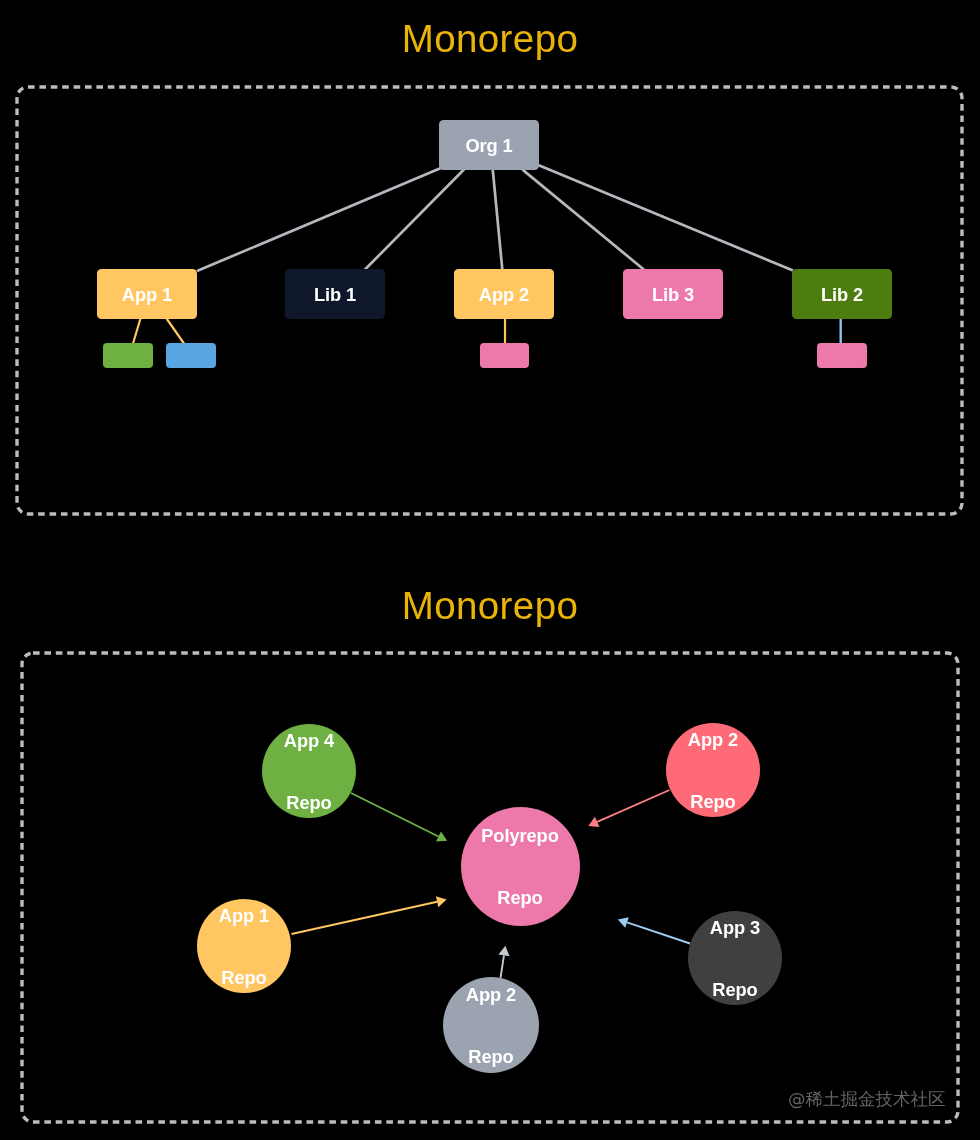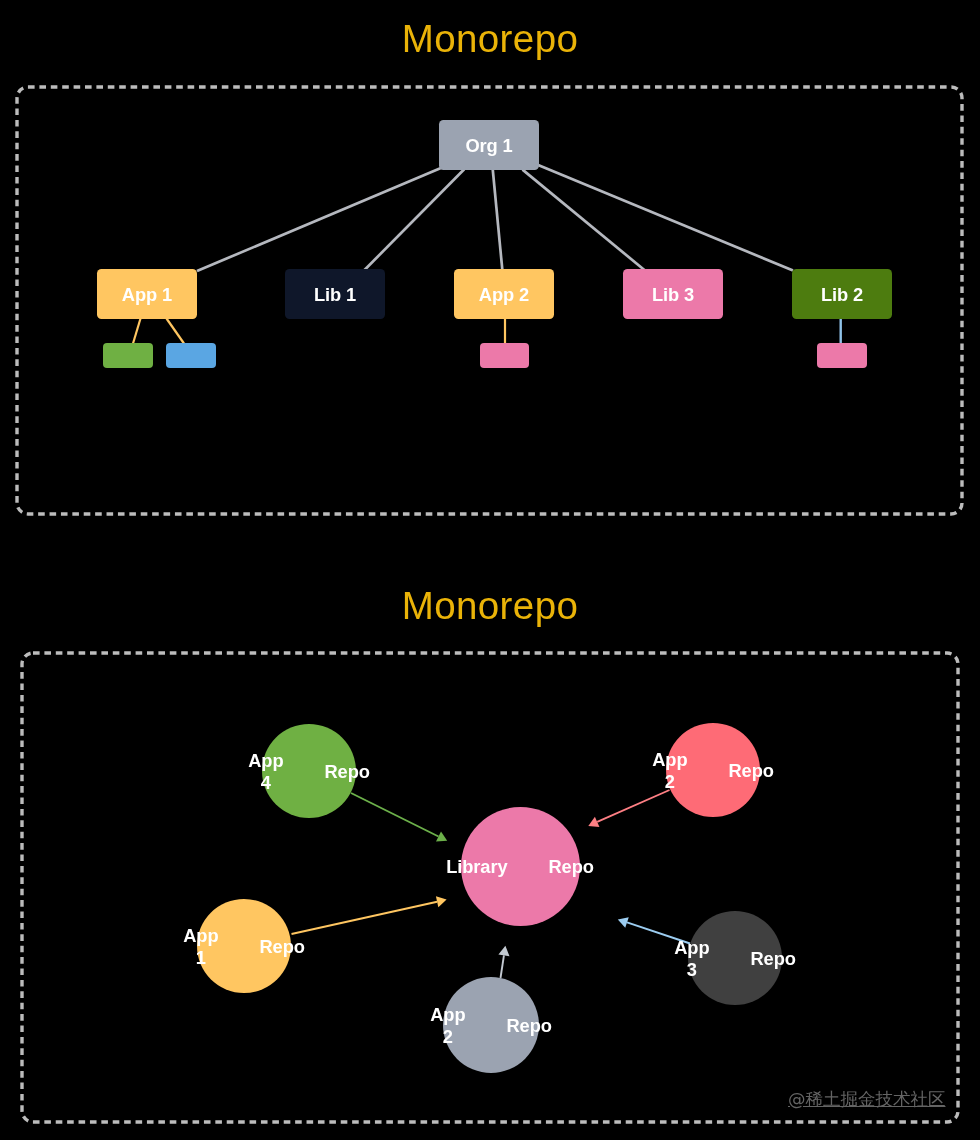--- a/index.html
+++ b/index.html
@@ -16,21 +16,21 @@
   svg.layer{position:absolute;left:0;top:0;width:980px;height:1140px;}
 
   .node-box{position:absolute;box-sizing:border-box;border-radius:4.5px;
        display:flex;align-items:center;justify-content:center;
        color:#ffffff;font-weight:700;font-size:18.3px;line-height:1;
        letter-spacing:-0.1px;}
   .node-box > span{position:relative;top:1.2px;}
   .mini-box{position:absolute;box-sizing:border-box;border-radius:4px;}
 
   .node-circle{position:absolute;border-radius:50%;
-       display:flex;flex-direction:row;align-items:center;justify-content:center;
+       display:flex;flex-direction:column;align-items:center;justify-content:center;
        color:#ffffff;font-weight:700;font-size:18.3px;line-height:21.5px;
        letter-spacing:-0.1px;text-align:center;gap:41px;}
   .node-circle > span{position:relative;top:0.5px;}
 
   .watermark{position:absolute;color:#646464;font-size:17.5px;white-space:nowrap;
        font-family:"DejaVu Sans",sans-serif;}
 </style>
 </head>
 <body>
 
@@ -99,31 +99,31 @@
       <div class="mini-box" style="left: 817px; top: 343px; width: 50px; height: 25px; background: rgb(236, 121, 169);"></div>
       <div class="node-circle" style="left: 262px; top: 724px; width: 94px; height: 94px; background: rgb(111, 176, 67);">
         <span>App 4</span>
         <span>Repo</span>
       </div>
       <div class="node-circle" style="left: 666px; top: 723px; width: 94px; height: 94px; background: rgb(254, 107, 118);">
         <span>App 2</span>
         <span>Repo</span>
       </div>
       <div class="node-circle" style="left: 460.5px; top: 806.5px; width: 119px; height: 119px; background: rgb(236, 121, 169);">
-        <span>Library</span>
+        <span>Polyrepo</span>
         <span>Repo</span>
       </div>
       <div class="node-circle" style="left: 197px; top: 899px; width: 94px; height: 94px; background: rgb(255, 198, 97);">
         <span>App 1</span>
         <span>Repo</span>
       </div>
       <div class="node-circle" style="left: 688px; top: 911px; width: 94px; height: 94px; background: #404040;">
         <span>App 3</span>
         <span>Repo</span>
       </div>
       <div class="node-circle" style="left: 443px; top: 977px; width: 96px; height: 96px; background: rgb(155, 163, 177);">
         <span>App 2</span>
         <span>Repo</span>
       </div>
     </div>
 
-  <div class="watermark" style="left: 788px; top: 1087px; text-decoration: underline;">@稀土掘金技术社区</div>
+  <div class="watermark" style="left: 788px; top: 1087px;">@稀土掘金技术社区</div>
 </div>
 
 </body></html>

